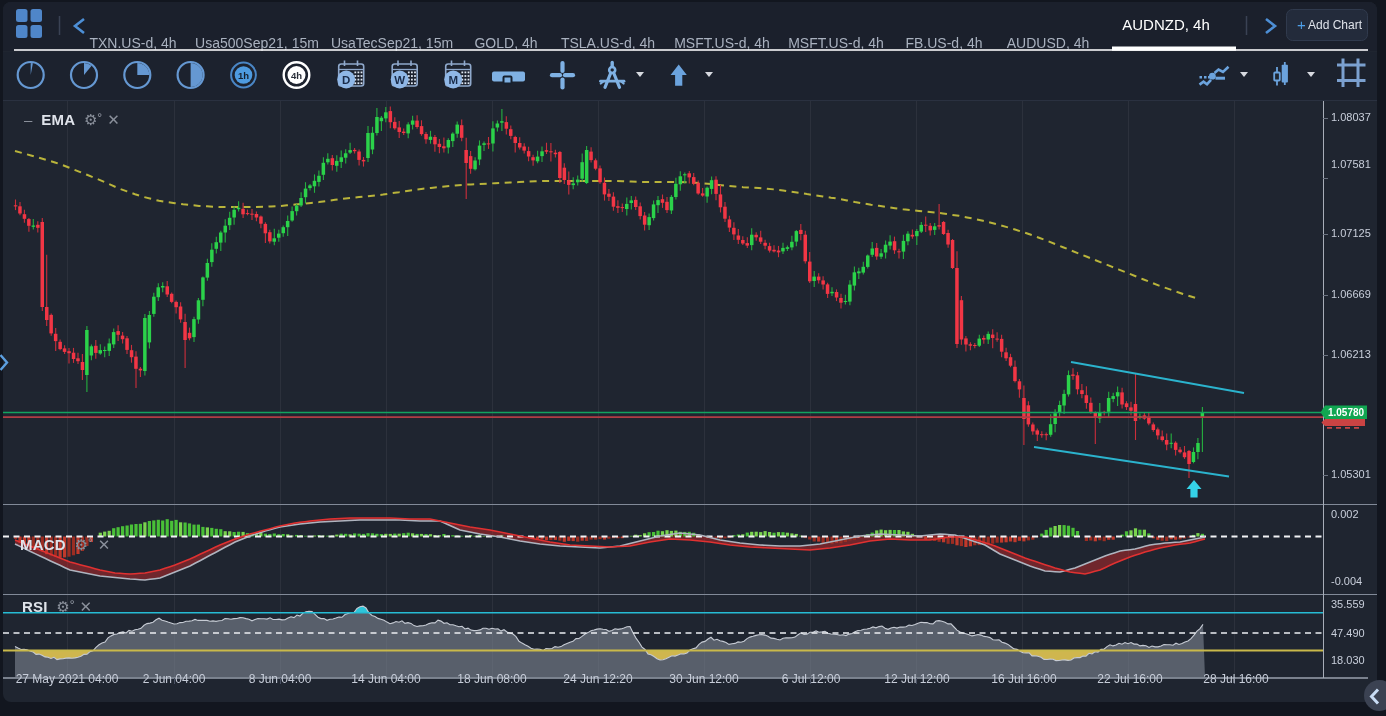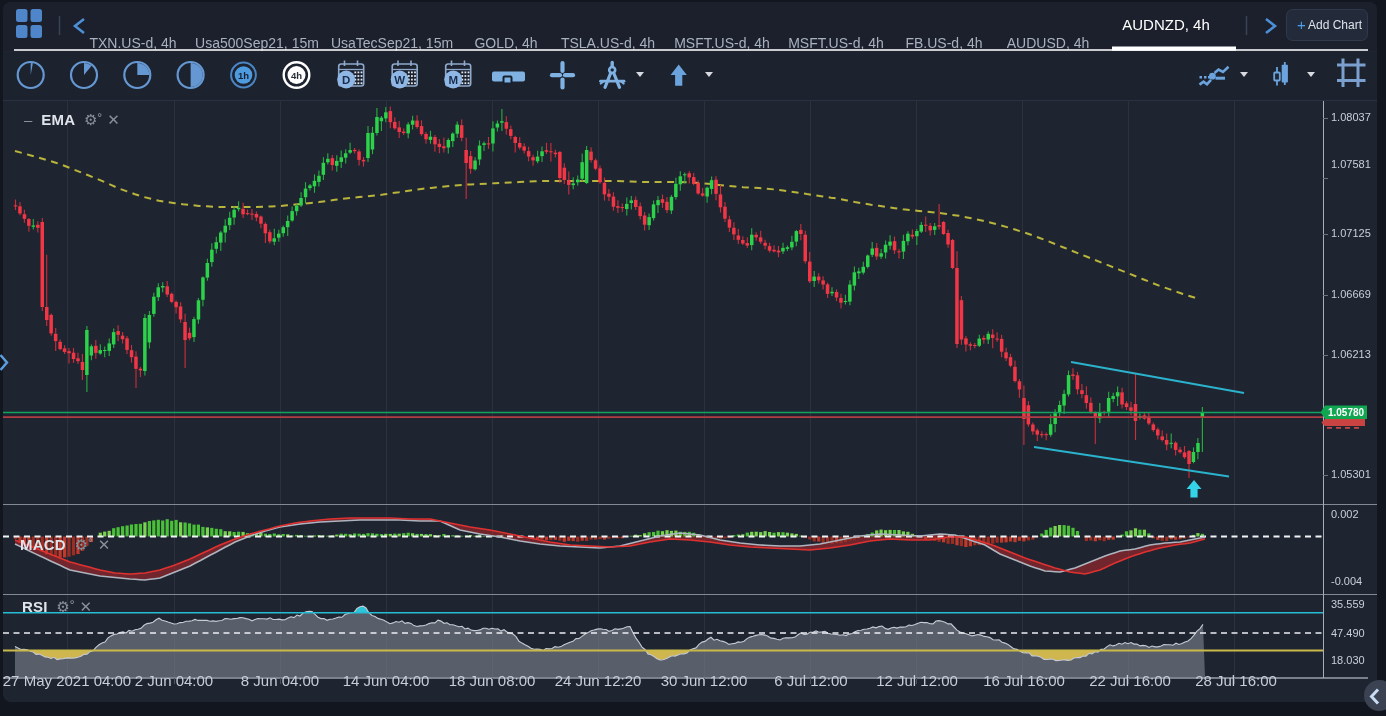--- a/index.html
+++ b/index.html
@@ -1,21 +1,21 @@
 <!DOCTYPE html>
 <html><head><meta charset="utf-8"><style>
 *{margin:0;padding:0;box-sizing:border-box}
 html,body{width:1386px;height:716px;background:#12161f;font-family:"Liberation Sans",sans-serif;overflow:hidden}
 #app{position:absolute;left:3px;top:2px;width:1374px;height:699.5px;background:#1f2530;border-radius:8px}
 #hdr{position:absolute;left:3px;top:2px;width:1374px;height:49px;background:#1b202c;border-radius:8px 8px 0 0}
 #tbar{position:absolute;left:3px;top:52px;width:1374px;height:48px;background:#1c222e}
 .tab{position:absolute;top:35px;transform:translateX(-50%);font-size:14px;color:#a9b1bf;white-space:nowrap}
 .tabactive{position:absolute;top:16px;transform:translateX(-50%);font-size:15px;font-weight:normal;color:#ffffff;white-space:nowrap}
 .plabel{position:absolute;left:1331px;font-size:11px;color:#c9cfdb;white-space:nowrap}
-.tlabel{position:absolute;top:672px;transform:translateX(-50%);font-size:15px;color:#c7cdd9;white-space:nowrap}
+.tlabel{position:absolute;top:672px;transform:translateX(-50%);font-size:12px;color:#c7cdd9;white-space:nowrap}
 .ilabel{position:absolute;font-size:15px;font-weight:bold;color:#dfe3ea;letter-spacing:.2px}
 .igray{color:#8a909b;font-weight:normal}
 </style></head><body>
 <div id="app"></div>
 <div id="hdr"></div>
 <div id="tbar"></div>
 
 <div class="tab" style="left:133px">TXN.US-d, 4h</div>
 <div class="tab" style="left:257px">Usa500Sep21, 15m</div>
 <div class="tab" style="left:392px">UsaTecSep21, 15m</div>

